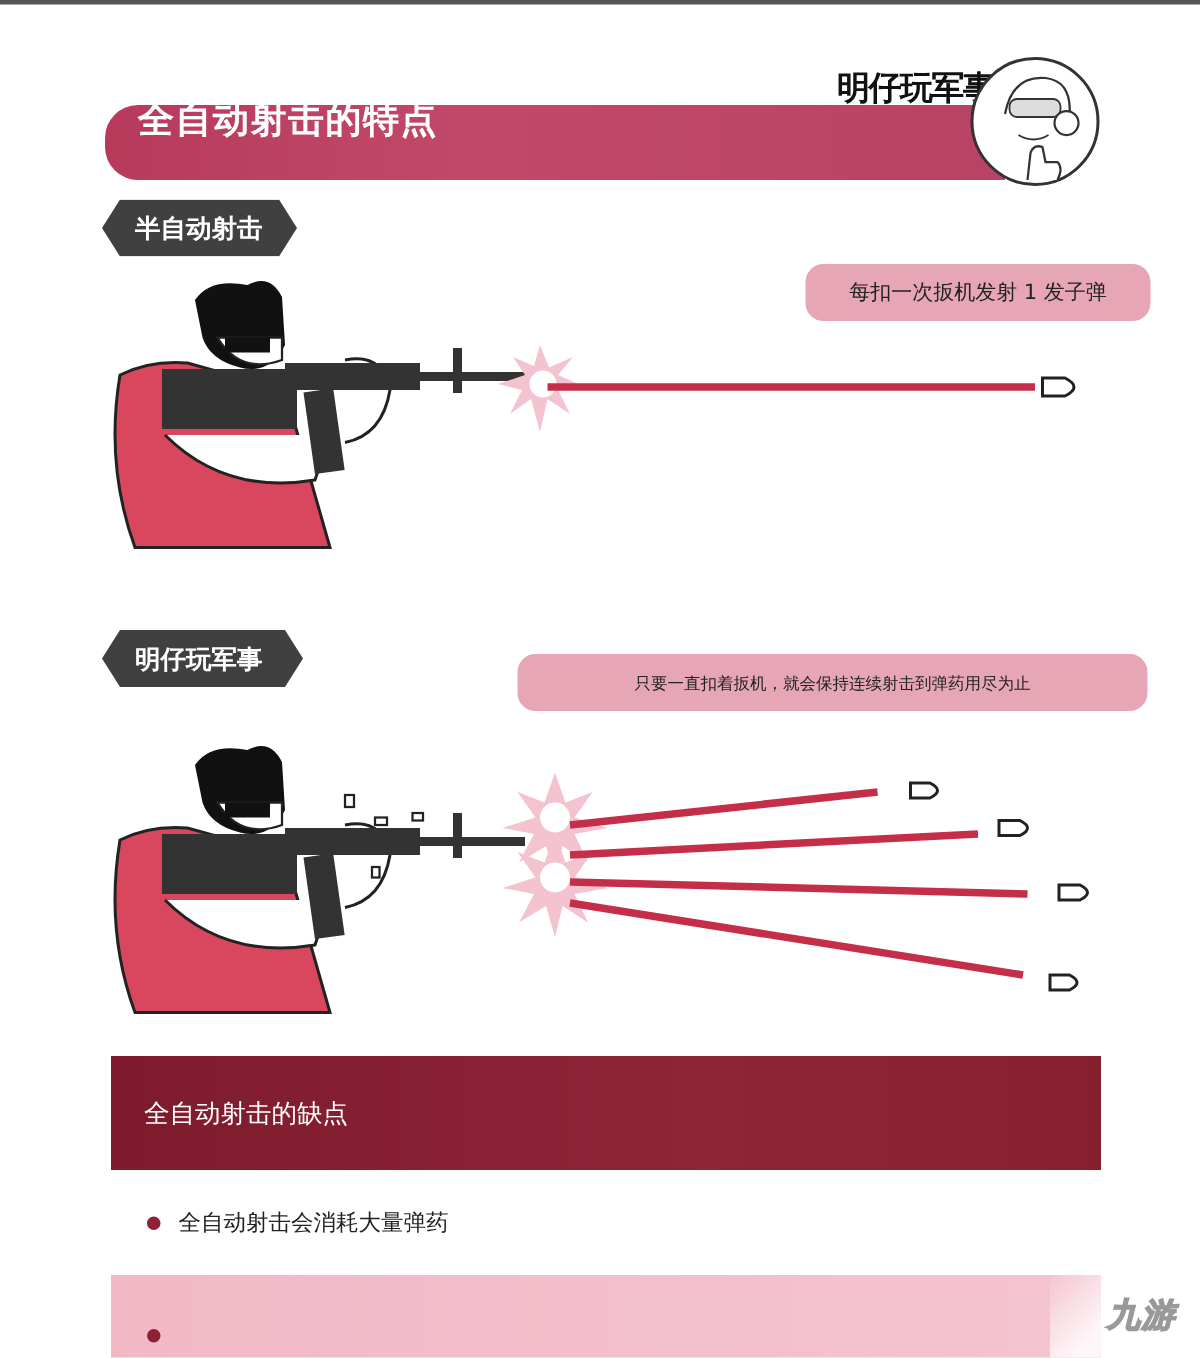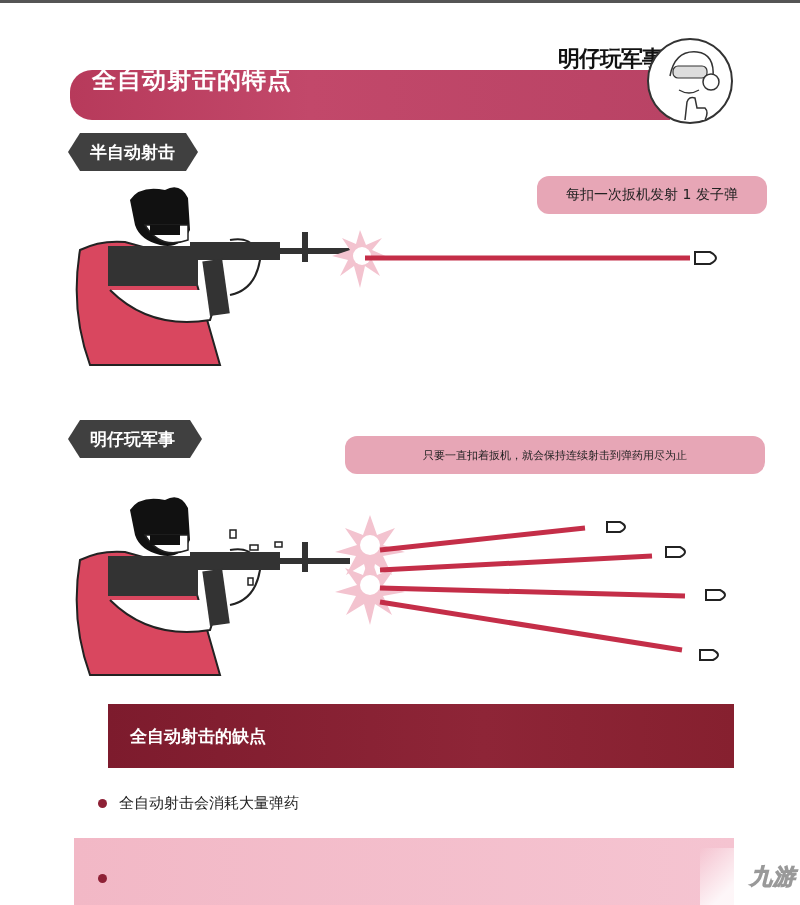--- a/index.html
+++ b/index.html
@@ -24,29 +24,29 @@
   .bubble { position: absolute; background: #e7a6b6; border-radius: 12px; color: #222;
     font-size: 14px; display: flex; align-items: center; justify-content: center; }
   .bubble1 { left: 493px; top: 176px; width: 230px; height: 38px; margin-left: 44px; }
   .bubble2 { left: 307px; top: 436px; width: 420px; height: 38px; font-size: 11px; margin-left: 38px; }
 
   .illus { position: absolute; left: 70px; width: 680px; height: 200px; }
   .illus1 { top: 180px; }
   .illus2 { top: 490px; }
 
   .cons { position: absolute; left: 74px; top: 704px; width: 660px; }
-  .cons-header { height: 64px; background: linear-gradient(90deg, #7d1b2d, #8e2537 60%, #86202f);
-    display: flex; align-items: center; padding-left: 22px; color: #fff; font-size: 17px; font-weight: bold; margin-left: 34px; }
+  .cons-header { height: 76px; background: linear-gradient(90deg, #7d1b2d, #8e2537 60%, #86202f);
+    display: flex; align-items: center; padding-left: 22px; color: #fff; font-size: 17px; font-weight: normal; }
   .cons-row { height: 70px; display: flex; align-items: center; padding-left: 24px; font-size: 15px; font-weight: normal; color: #222; }
   .cons-row.alt { background: linear-gradient(90deg, #f2b8c6, #f5c4d1); height: 80px; }
   .cons-row .dot { width: 9px; height: 9px; border-radius: 50%; background: #8e2136; margin-right: 12px; }
 
   .watermark { position: absolute; left: 700px; top: 848px; width: 100px; height: 57px;
     background: linear-gradient(135deg, rgba(255,255,255,0) 0%, rgba(255,255,255,0.85) 45%);
-    display: flex; align-items: center; justify-content: flex-end; padding-right: 4px; }
+    display: flex; align-items: center; justify-content: flex-end; padding-right: 16px; }
   .watermark span { font-size: 22px; color: #fff; font-style: italic; font-weight: bold;
     -webkit-text-stroke: 1px #999; letter-spacing: 1px; }
 </style>
 </head>
 <body>
 
 <div class="topbar"></div>
 
 <div class="banner"></div>
 <div class="banner-title">全自动射击的特点</div>

